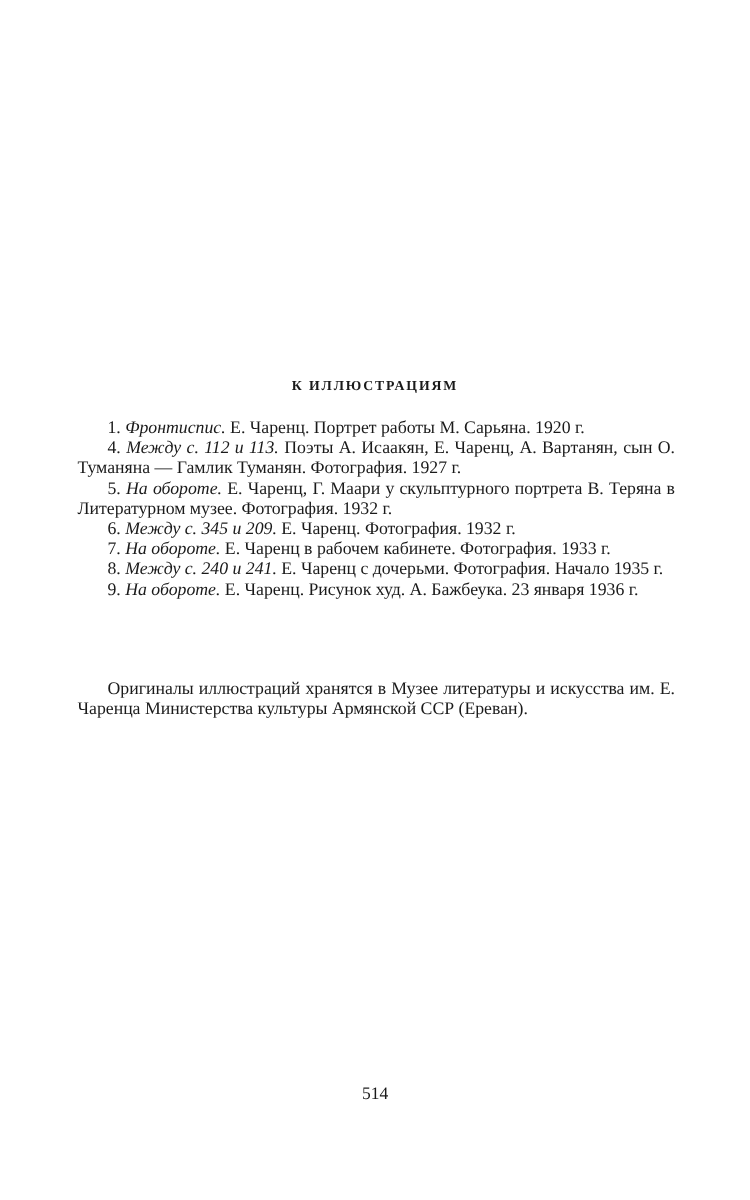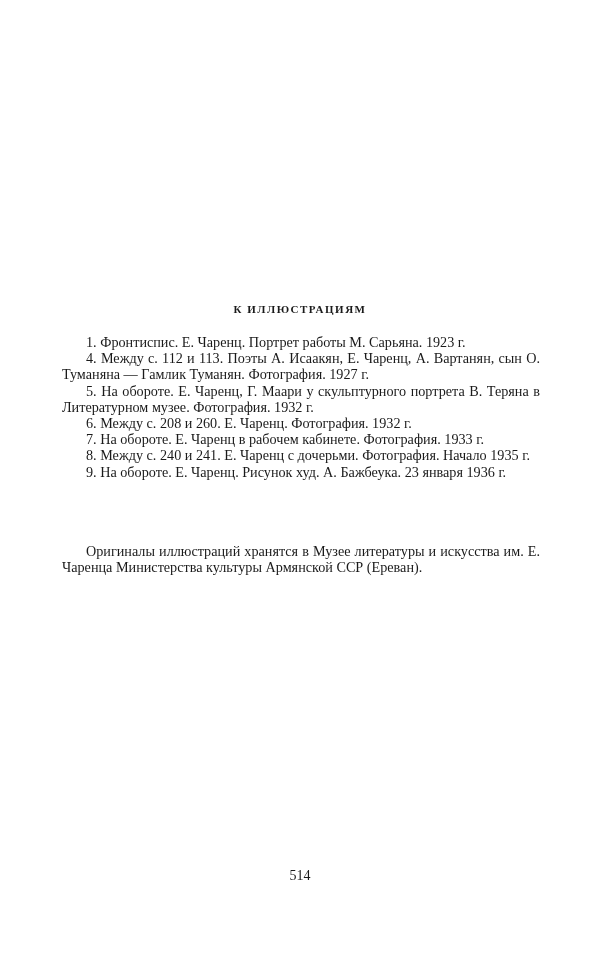--- a/index.html
+++ b/index.html
@@ -2,35 +2,35 @@
 <html><head>
   <meta charset="utf-8">
   <style>
     html, body { margin: 0; padding: 0; background: #ffffff; }
     body { width: 600px; height: 960px; position: relative; overflow: hidden;
            font-family: "Liberation Serif", "DejaVu Serif", serif; color: #1a1a1a; }
     .page-title { position: absolute; top: 303px; left: 0; width: 600px; text-align: center;
                   font-weight: bold; font-size: 11px; letter-spacing: 1.5px; }
     .list { position: absolute; top: 334px; left: 62px; width: 478px; font-size: 14.2px; line-height: 16.2px; }
     .item { text-align: justify; text-indent: 24px; margin: 0; }
-    .item .lead { }
+    .item .lead { font-style: italic; }
     .note { position: absolute; top: 543px; left: 62px; width: 478px; font-size: 14.2px; line-height: 16.2px;
             text-align: justify; text-indent: 24px; margin: 0; }
     .page-number { position: absolute; top: 868px; left: 0; width: 600px; text-align: center; font-size: 14px; }
   </style>
 </head>
 <body>
 
 <div class="page-title">К ИЛЛЮСТРАЦИЯМ</div>
 
 <div class="list">
-  <p class="item"><span>1.</span> <span class="lead">Фронтиспис.</span><span> Е. Чаренц. Портрет работы М. Сарьяна. 1923 г.</span></p>
+  <p class="item"><span>1.</span> <span class="lead">Фронтиспис.</span><span> Е. Чаренц. Портрет работы М. Сарьяна. 1920 г.</span></p>
   <p class="item"><span>4.</span> <span class="lead">Между с. 112 и 113.</span><span> Поэты А. Исаакян, Е. Чаренц, А. Вартанян, сын О. Туманяна — Гамлик Туманян. Фотография. 1927 г.</span></p>
   <p class="item"><span>5.</span> <span class="lead">На обороте.</span><span> Е. Чаренц, Г. Маари у скульптурного портрета В. Теряна в Литературном музее. Фотография. 1932 г.</span></p>
-  <p class="item"><span>6.</span> <span class="lead">Между с. 208 и 260.</span><span> Е. Чаренц. Фотография. 1932 г.</span></p>
+  <p class="item"><span>6.</span> <span class="lead">Между с. 345 и 209.</span><span> Е. Чаренц. Фотография. 1932 г.</span></p>
   <p class="item"><span>7.</span> <span class="lead">На обороте.</span><span> Е. Чаренц в рабочем кабинете. Фотография. 1933 г.</span></p>
   <p class="item"><span>8.</span> <span class="lead">Между с. 240 и 241.</span><span> Е. Чаренц с дочерьми. Фотография. Начало 1935 г.</span></p>
   <p class="item"><span>9.</span> <span class="lead">На обороте.</span><span> Е. Чаренц. Рисунок худ. А. Бажбеука. 23 января 1936 г.</span></p>
 </div>
 
 <p class="note">Оригиналы иллюстраций хранятся в Музее литературы и искусства им. Е. Чаренца Министерства культуры Армянской ССР (Ереван).</p>
 
 <div class="page-number">514</div>
 
 </body></html>

